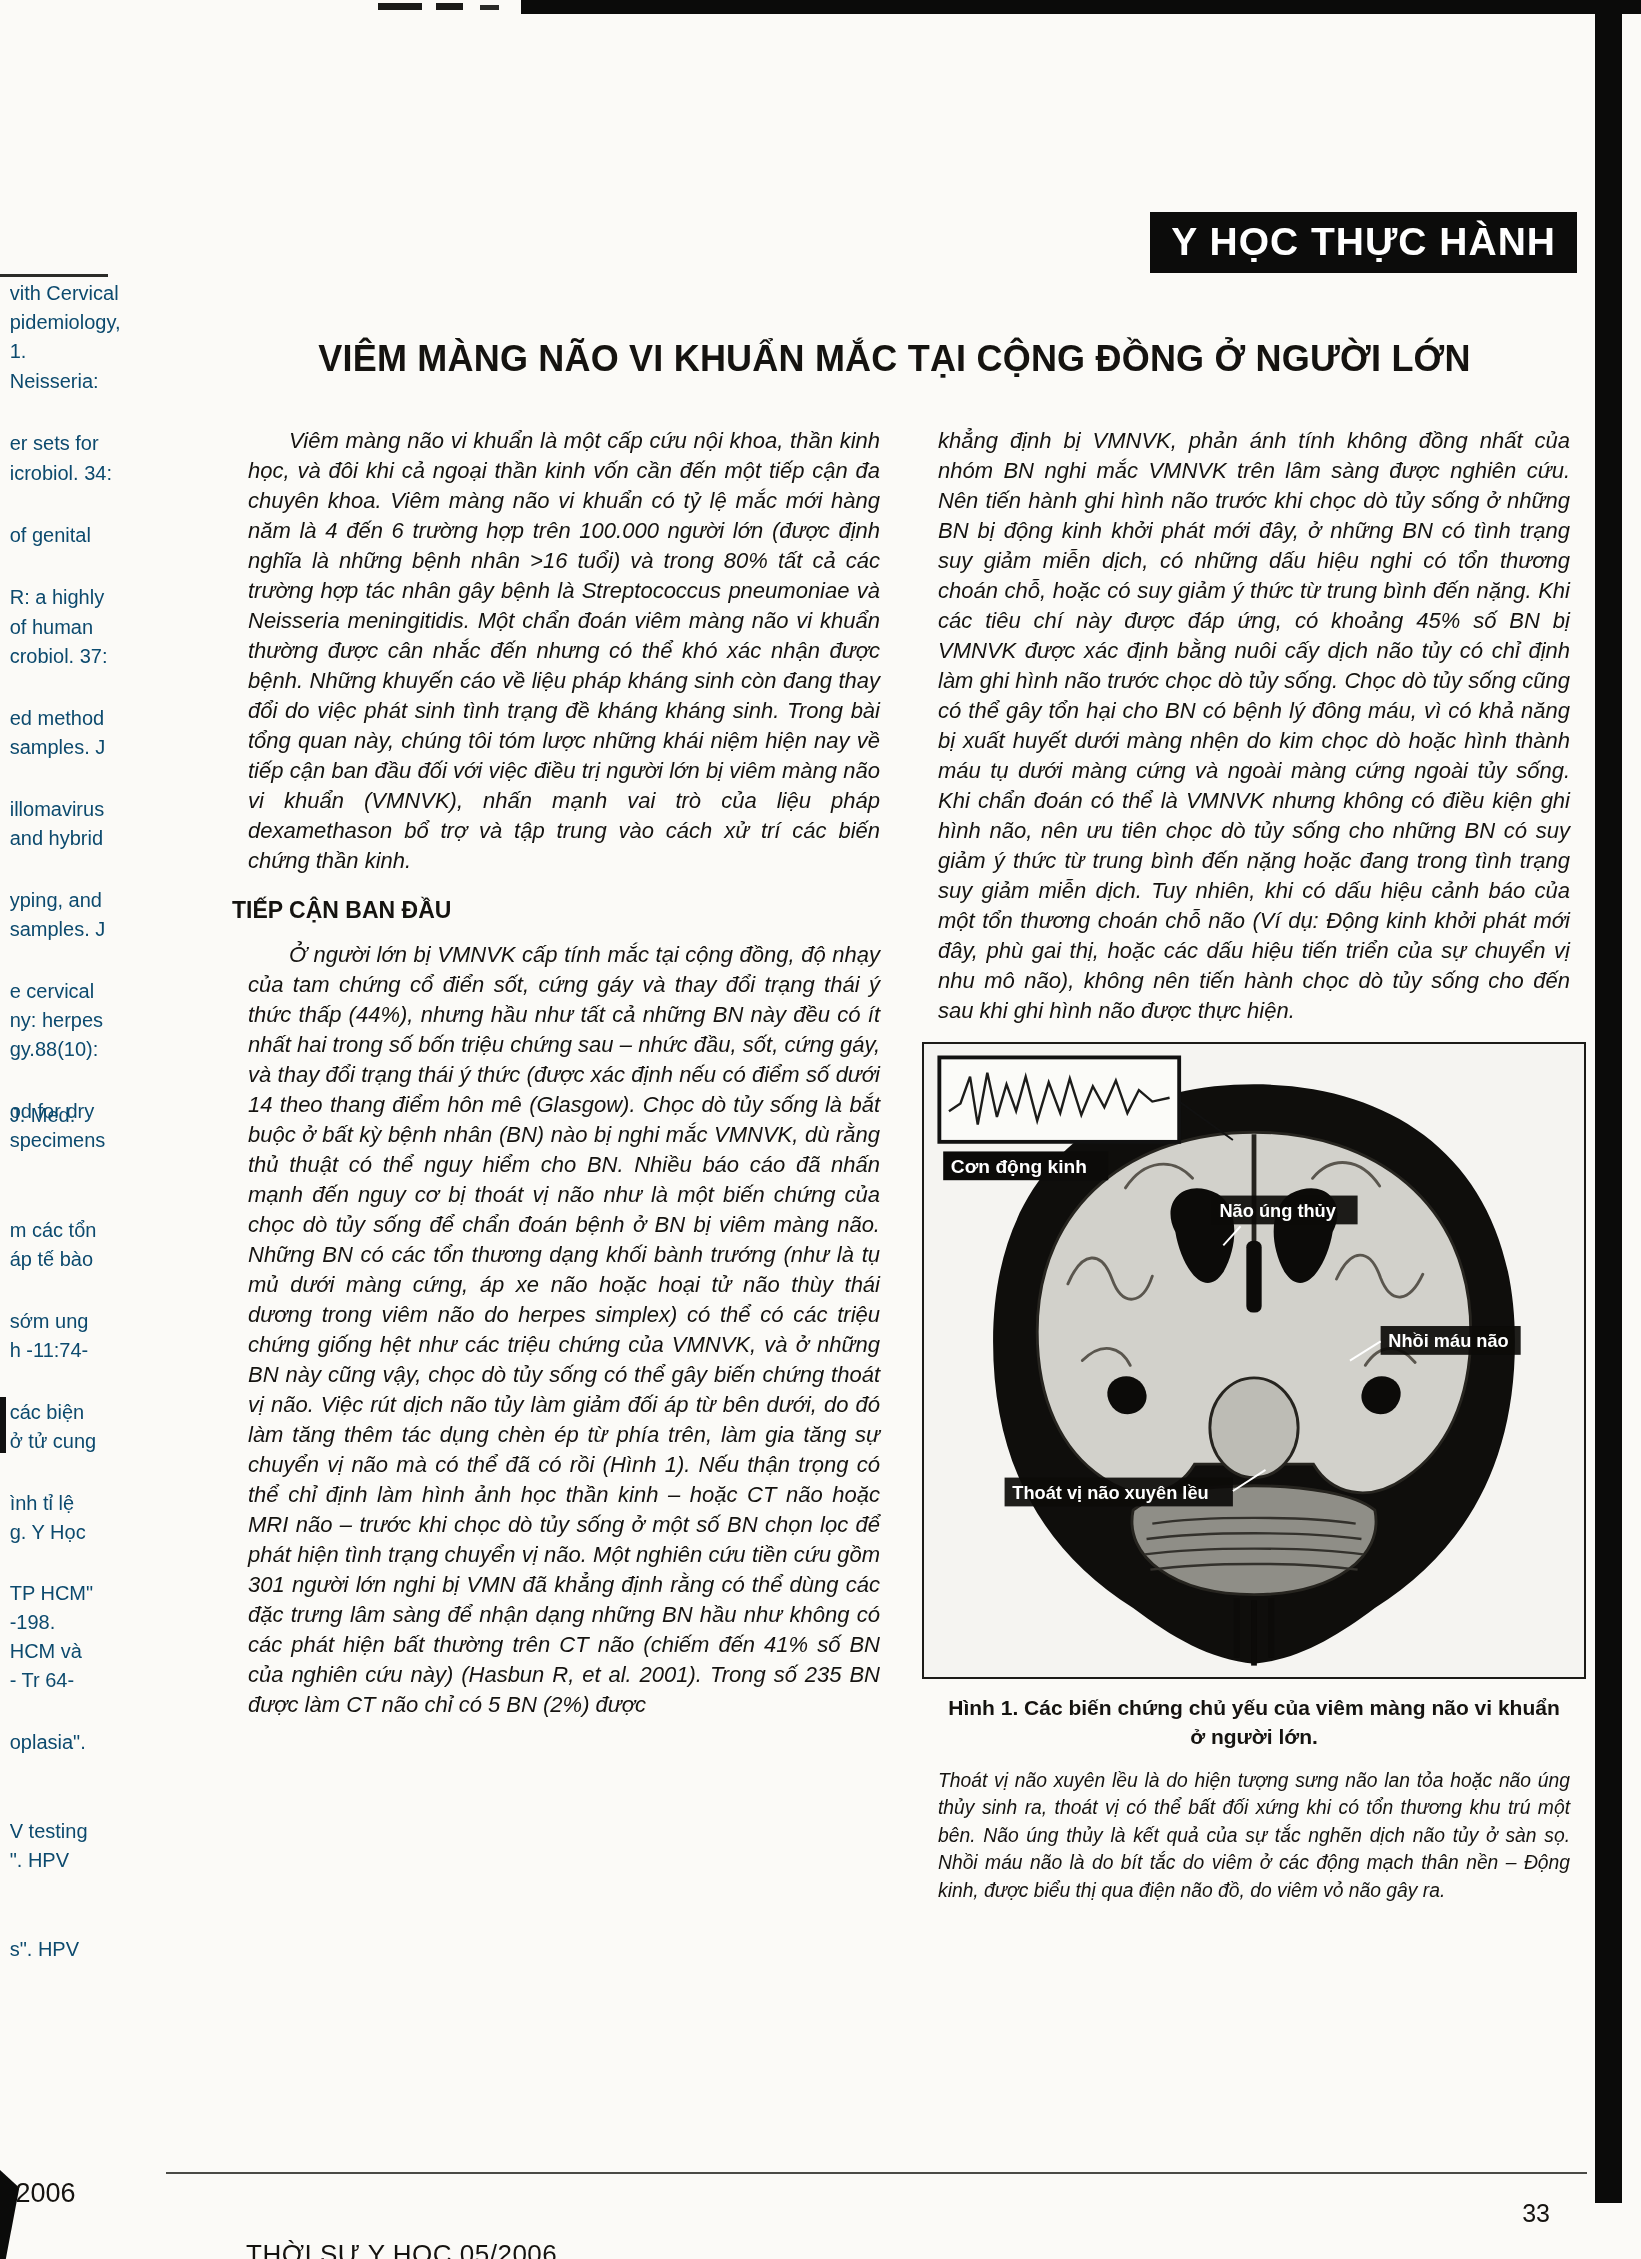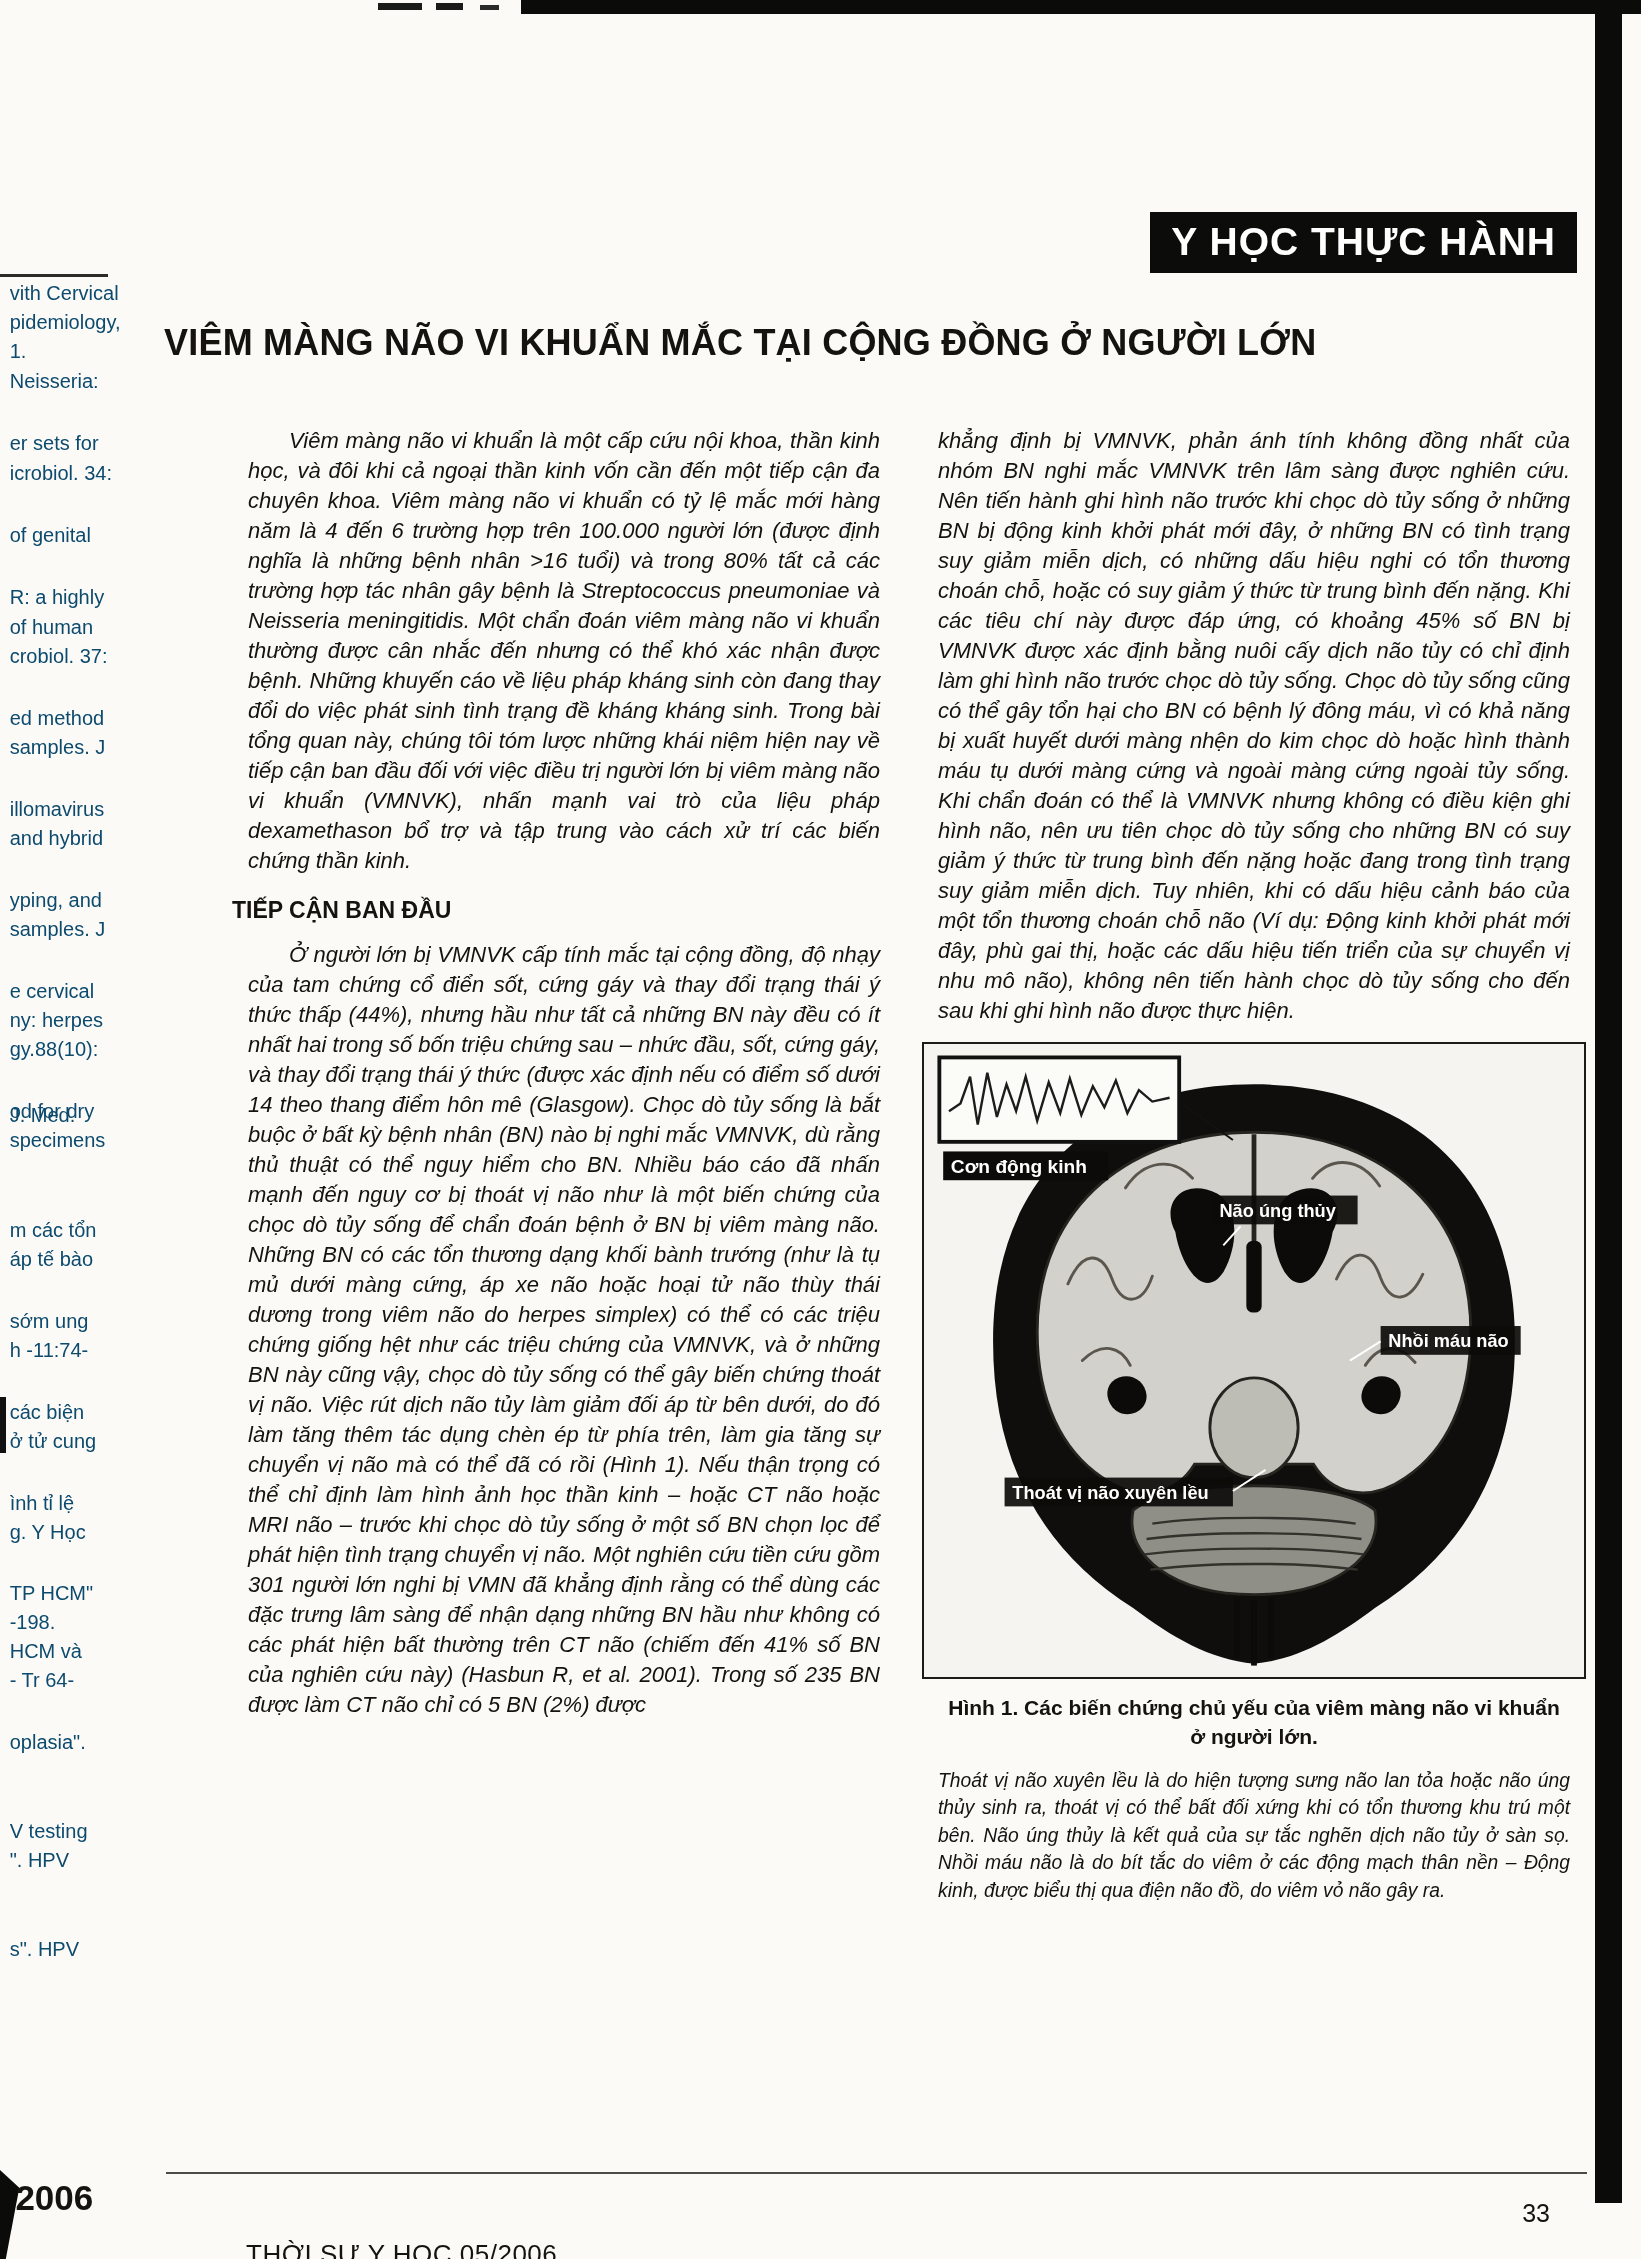--- a/index.html
+++ b/index.html
@@ -14,40 +14,40 @@
   .left-rule{position:absolute;left:0;top:274px;width:108px;height:2.9px;background:#2b2b28;}
   .left-tick{position:absolute;left:0;top:1397px;width:5.8px;height:56px;background:#111;}
   .corner-wedge{position:absolute;left:0;top:2170px;width:19.3px;height:89px;background:#0b0b0a;
         clip-path:polygon(0 0,100% 20%,30% 100%,0 100%);}
   
   .left-strip{position:absolute;left:0;top:0;width:172px;height:2259px;}
   .frag{position:absolute;left:9.7px;width:159px;font-size:20px;color:#0c4a6e;white-space:nowrap;overflow:hidden;}
   
   .badge{position:absolute;top:212px;right:64px;background:#0c0c0b;color:#ffffff;
          font-size:39px;font-weight:bold;padding:7.7px 21px 9.7px;letter-spacing:1px;}
-  .title{position:absolute;top:322px;left:164px;width:1429px;margin:0;
+  .title{position:absolute;top:322px;left:164px;width:1429px;margin:16px;text-align:center;
          font-size:36px;font-weight:bold;letter-spacing:0.2px;}
   
   .col{position:absolute;top:410px;width:664px;}
   .col-left{left:232px;}
   .col-right{left:922px;}
   .col p{margin:16px;font-size:22px;line-height:30px;text-align:justify;font-style:italic;}
   .indent{text-indent:41px;}
   .col h2{margin:21px 0 9.7px;font-size:23px;font-weight:bold;}
   
   .figure-frame{margin-top:15.4px;border:2.9px solid #1c1b18;background:#4d7c0f;line-height:0;}
   .figure-frame svg{width:100%;height:auto;display:block;}
   .fig-caption{margin-top:13.5px;padding:0 25px;font-size:21px;font-weight:bold;
                line-height:29px;text-align:center;}
   .fig-note{margin-top:11.6px;font-size:19.3px !important;line-height:27.5px !important;}
   
   .footer-rule{position:absolute;left:166px;top:2172px;width:1421px;height:1.9px;background:#4a4a46;}
   .footer-journal{position:absolute;left:246px;top:2199px;font-size:26px;letter-spacing:0.5px;margin-top:40px;}
   .footer-page{position:absolute;left:1492px;top:2199px;width:58px;text-align:right;font-size:25px;}
-  .corner-frag{position:absolute;left:15.4px;top:2178px;font-size:35px;font-weight:bold;}
+  .corner-frag{position:absolute;left:15.4px;top:2178px;font-size:27px;font-weight:normal;}
   
   .svg-label{fill:#ffffff;font-weight:bold;font-family:"Liberation Sans","DejaVu Sans",sans-serif;}
 </style>
 </head>
 <body>
 
 <div class="page">
 
   <div class="top-bar"></div>
   <div class="top-dash1"></div>

